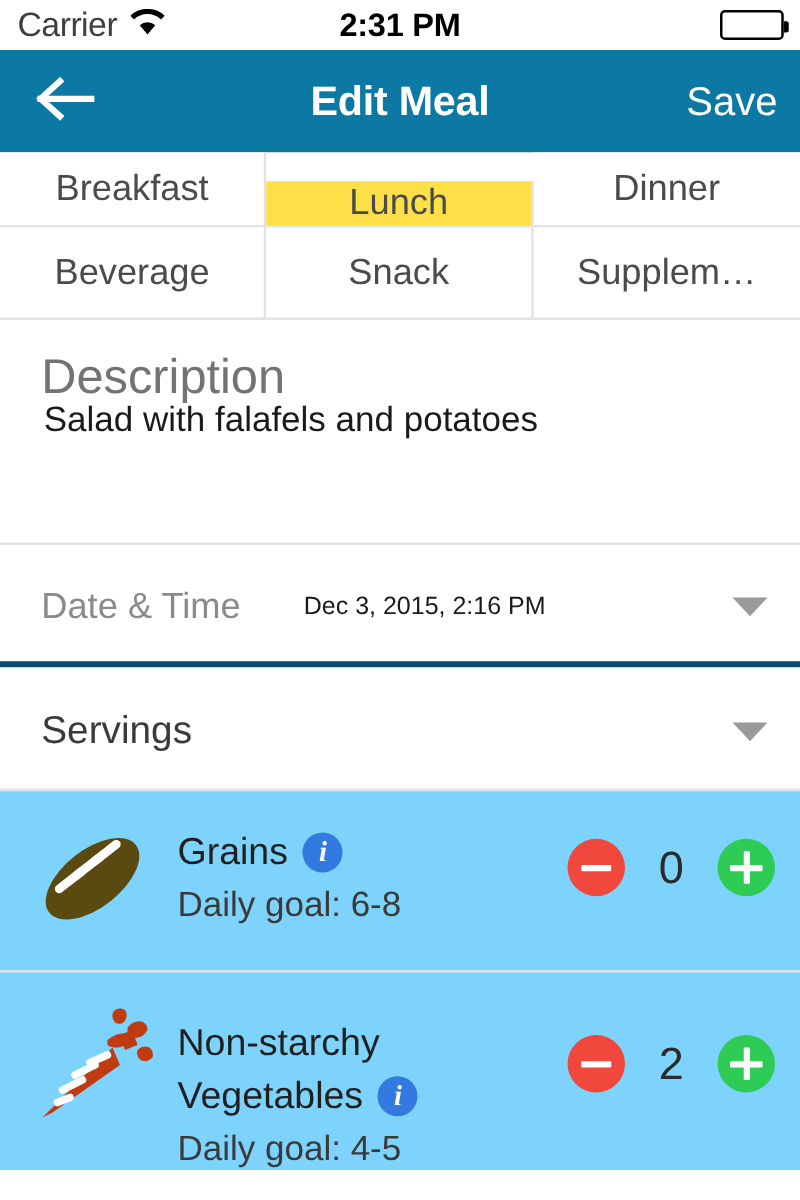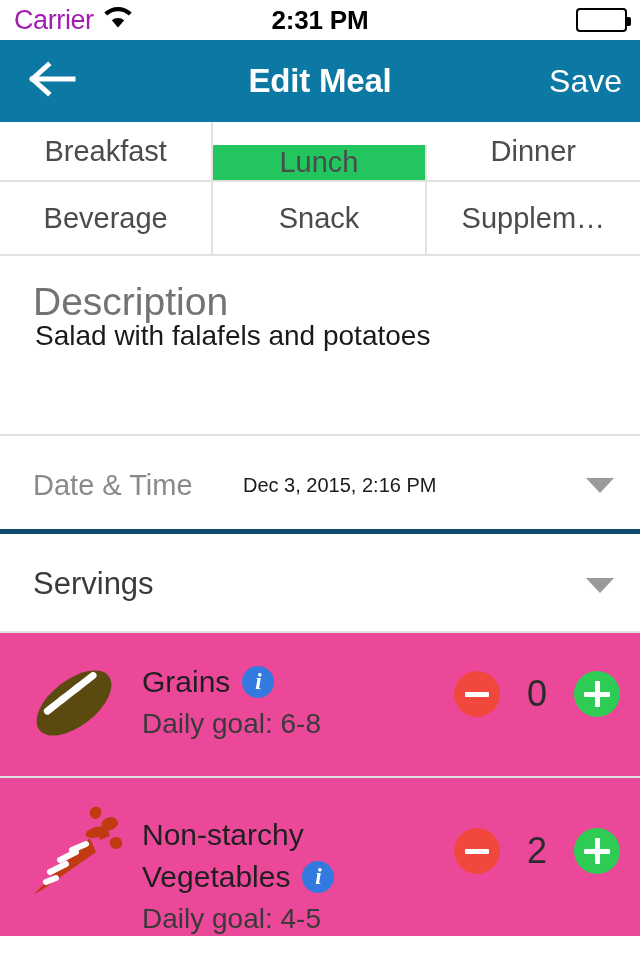--- a/index.html
+++ b/index.html
@@ -13,21 +13,21 @@
 
   
   .statusbar {
     position: absolute; top: 0; left: 0; width: 640px; height: 40px;
     background: #ffffff; color: #000;
   }
   .sb-left {
     position: absolute; left: 14px; top: 0; height: 40px;
     display: flex; align-items: center; gap: 9px;
   }
-  .sb-carrier { font-size: 27px; letter-spacing: -0.4px; color: #a21caf; }
+  .sb-carrier { font-size: 27px; letter-spacing: -0.4px; color: #404040; }
   .sb-time {
     position: absolute; left: 0; top: 0; width: 640px; height: 40px;
     display: flex; align-items: center; justify-content: center;
     font-size: 26px; font-weight: bold; letter-spacing: -0.2px; color: #000;
   }
   .sb-right {
     position: absolute; right: 13px; top: 0; height: 40px;
     display: flex; align-items: center;
   }
   .battery {
@@ -66,21 +66,21 @@
     display: grid; grid-template-columns: 1fr 1fr 1fr; grid-template-rows: 60px 74px;
     background: #ffffff;
   }
   .tab {
     display: flex; align-items: center; justify-content: center;
     font-size: 29px; color: #4b4b4b; background: #ffffff;
     border-right: 2px solid #e2e2e2; border-bottom: 2px solid #e2e2e2;
     cursor: pointer; overflow: hidden; white-space: nowrap;
   }
   .tab:nth-child(3n) { border-right: none; }
-  .tab.selected { background: #22c55e; margin-top: 23px; }
+  .tab.selected { background: #fde047; margin-top: 23px; }
   .tab.row2 { align-items: center; }
 
   
   .desc-block {
     position: absolute; top: 256px; left: 0; width: 640px; height: 180px;
     background: #fff; border-bottom: 2px solid #e2e2e2;
   }
   .desc-label {
     position: absolute; left: 33px; top: 24px;
     font-size: 39px; color: #737373; text-align: right;
@@ -113,21 +113,21 @@
   }
   .caret {
     position: absolute; right: 26px; top: 50%; margin-top: -5px;
     width: 0; height: 0;
     border-left: 14px solid transparent; border-right: 14px solid transparent;
     border-top: 15px solid #9a9a9a; cursor: pointer;
   }
 
   
   .food-row {
-    position: absolute; left: 0; width: 640px; background: #ec4899;
+    position: absolute; left: 0; width: 640px; background: #7dd3fc;
     border-bottom: 2px solid #e2e2e2;
   }
   #food-0 { top: 633px; height: 145px; }
   #food-1 { top: 778px; height: 158px; border-bottom: none; }
 
   .food-icon { position: absolute; left: 26px; }
   .food-text { position: absolute; left: 142px; }
   .food-name-line { display: flex; align-items: center; gap: 12px; }
   .food-name {
     font-size: 30px; color: #1f1f1f; line-height: 42px; white-space: nowrap;

